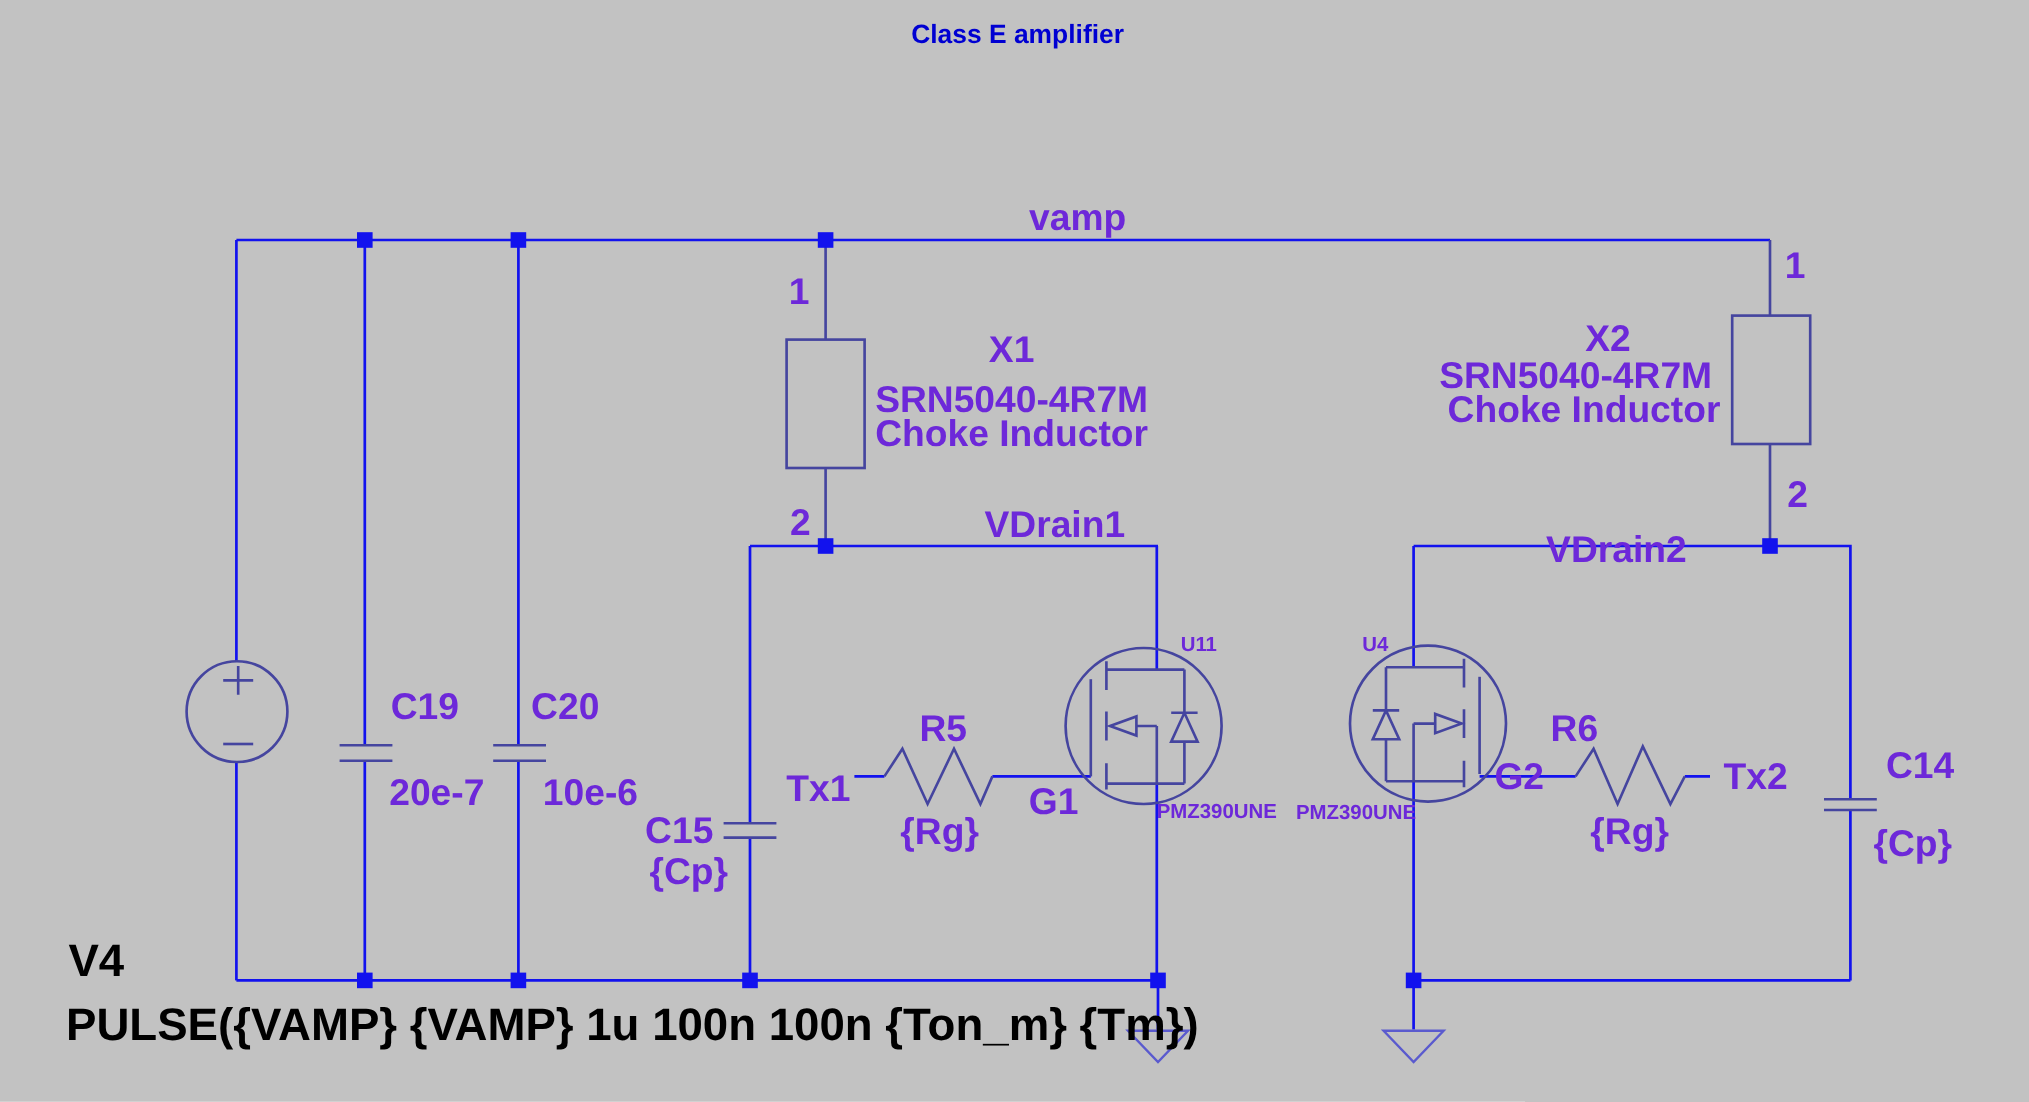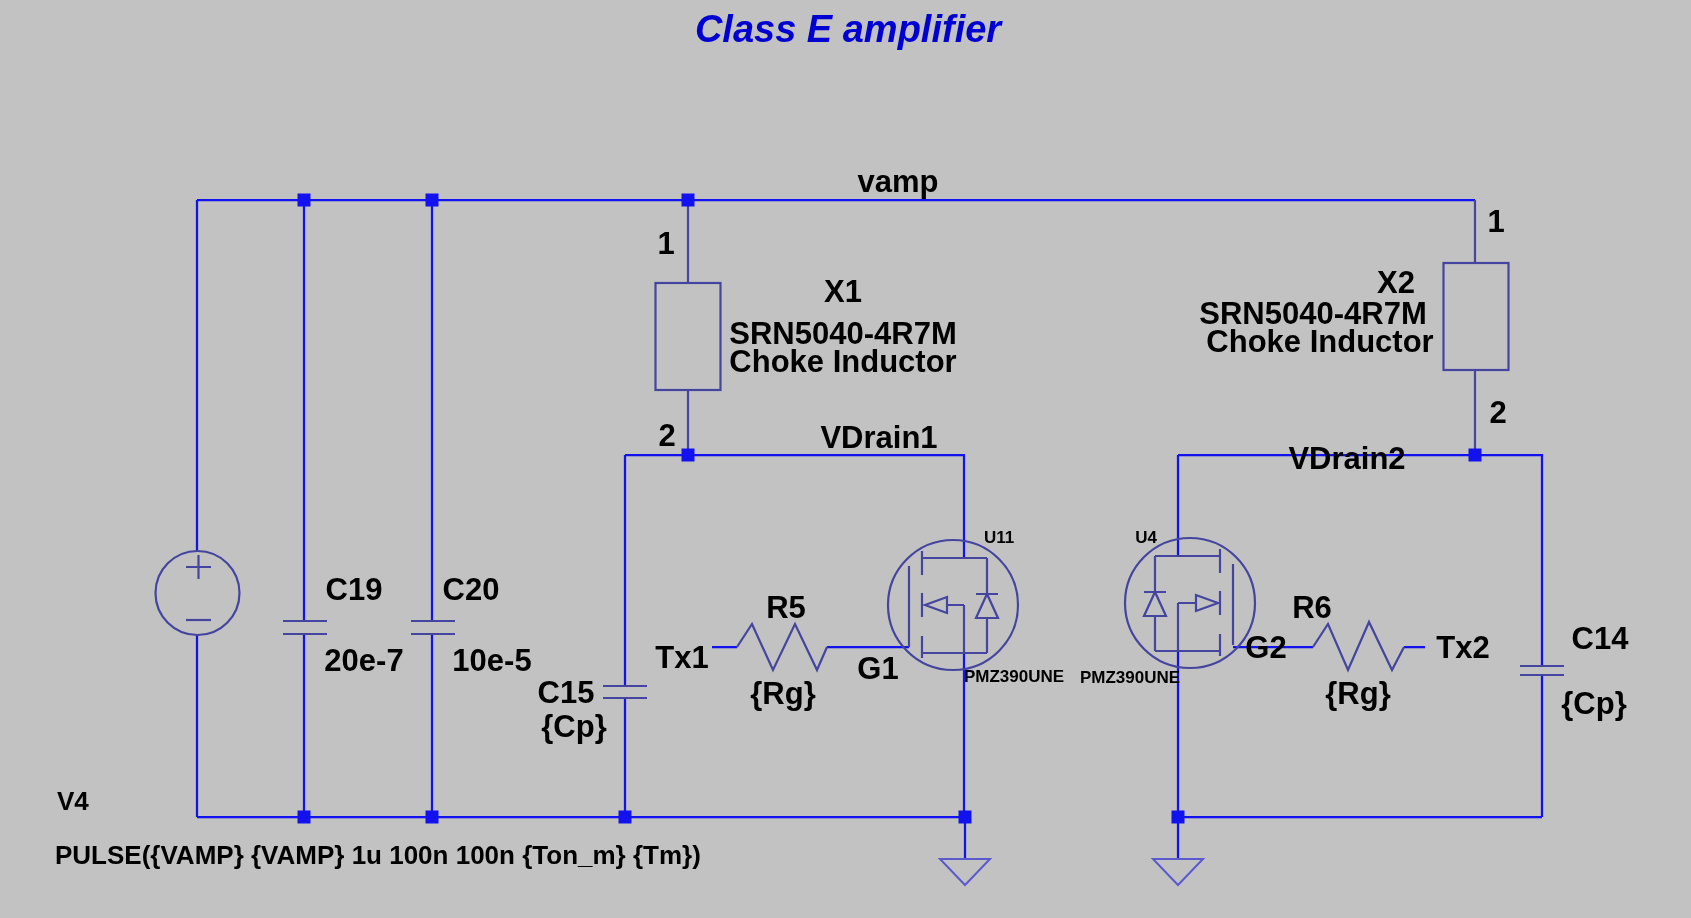--- a/index.html
+++ b/index.html
@@ -10,36 +10,36 @@
     overflow:hidden;
     font-family:"Liberation Sans", sans-serif;
   }
   svg.schematic{position:absolute;left:0;top:0;}
   .lbl{
     position:absolute;
     transform:translate(-50%,-50%);
     font-weight:bold;
     font-size:31px;
     line-height:1;
-    color:#000000;
+    color:#6d28d9;
     white-space:nowrap;
     user-select:none;
   }
   .lbl-left{
     position:absolute;
     transform:translateY(-50%);
     font-weight:bold;
-    font-size:26px;
+    font-size:38px;
     line-height:1;
     color:#000;
     white-space:nowrap;
     user-select:none;
   }
   .small{font-size:17px;}
-  .title{font-size:38px;color:#0000d2;font-style:italic;}
+  .title{font-size:22px;color:#0000d2;}
 </style>
 </head>
 <body>
 
 <div class="stage">
 
   <svg class="schematic" width="1691" height="918" viewBox="0 0 1691 918">
 
     <g stroke="#1212ee" stroke-width="2.25" fill="none">
       <path d="M197,200 H1475"></path>
@@ -136,31 +136,31 @@
   <div class="lbl" style="left:898px;top:181px">vamp</div>
 
   <div class="lbl" style="left:666px;top:243px">1</div>
   <div class="lbl" style="left:667px;top:435px">2</div>
   <div class="lbl" style="left:843px;top:291px">X1</div>
   <div class="lbl" style="left:843px;top:333px">SRN5040-4R7M</div>
   <div class="lbl" style="left:843px;top:361px">Choke Inductor</div>
 
   <div class="lbl" style="left:1496px;top:221px">1</div>
   <div class="lbl" style="left:1498px;top:412px">2</div>
-  <div class="lbl" style="left:1396px;top:282px">X2</div>
+  <div class="lbl" style="left:1340px;top:282px">X2</div>
   <div class="lbl" style="left:1313px;top:313px">SRN5040-4R7M</div>
   <div class="lbl" style="left:1320px;top:341px">Choke Inductor</div>
 
   <div class="lbl" style="left:879px;top:437px">VDrain1</div>
   <div class="lbl" style="left:1347px;top:458px">VDrain2</div>
 
   <div class="lbl" style="left:354px;top:589px">C19</div>
   <div class="lbl" style="left:364px;top:660px">20e-7</div>
   <div class="lbl" style="left:471px;top:589px">C20</div>
-  <div class="lbl" style="left:492px;top:660px">10e-5</div>
+  <div class="lbl" style="left:492px;top:660px">10e-6</div>
 
   <div class="lbl" style="left:566px;top:692px">C15</div>
   <div class="lbl" style="left:574px;top:726px">{Cp}</div>
 
   <div class="lbl" style="left:1600px;top:638px">C14</div>
   <div class="lbl" style="left:1594px;top:703px">{Cp}</div>
 
   <div class="lbl" style="left:682px;top:657px">Tx1</div>
   <div class="lbl" style="left:878px;top:668px">G1</div>
   <div class="lbl" style="left:1266px;top:647px">G2</div>

